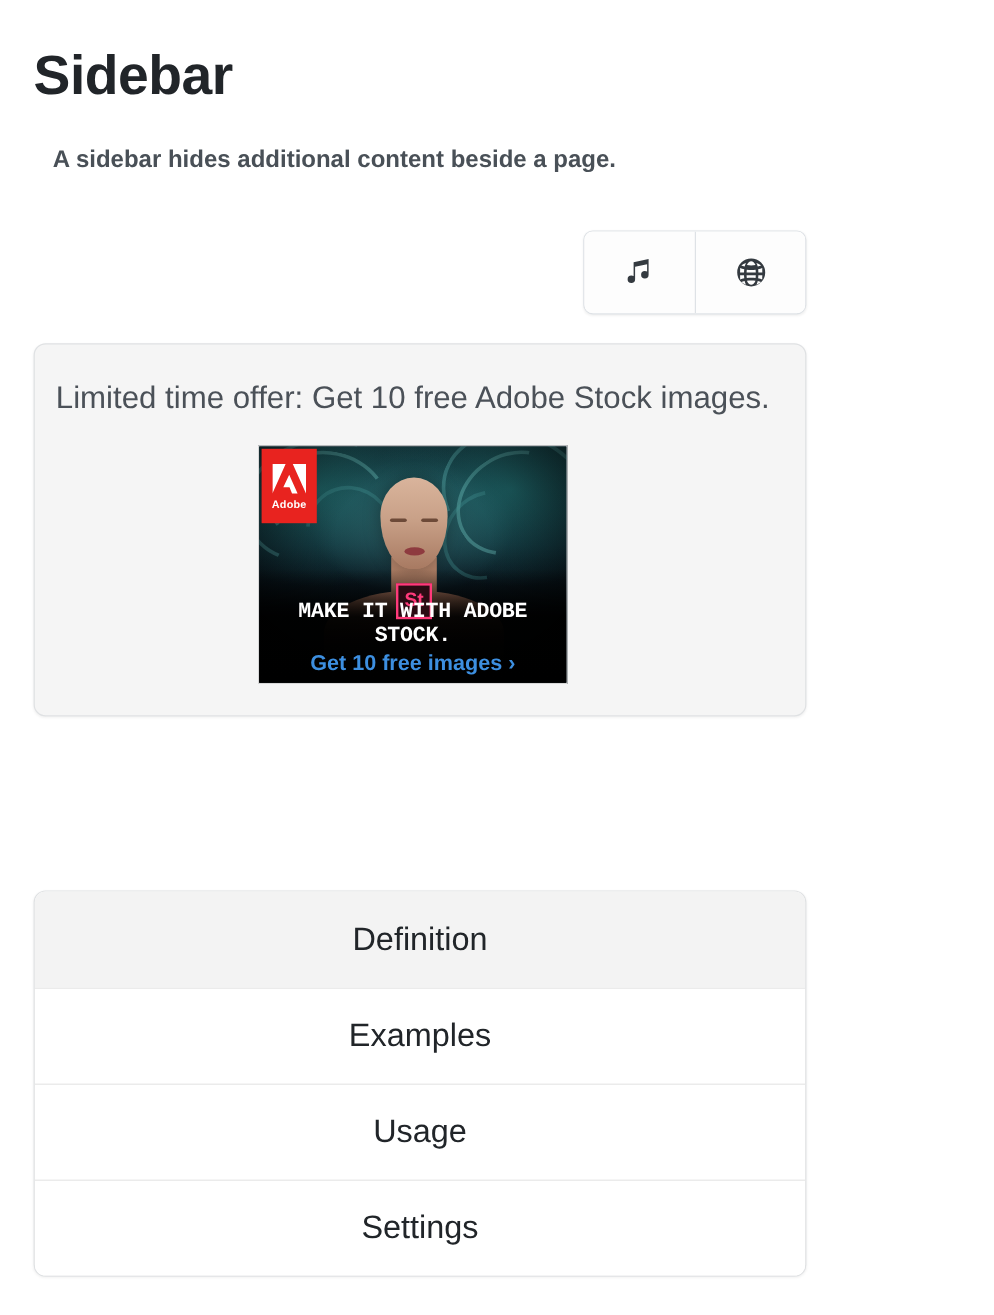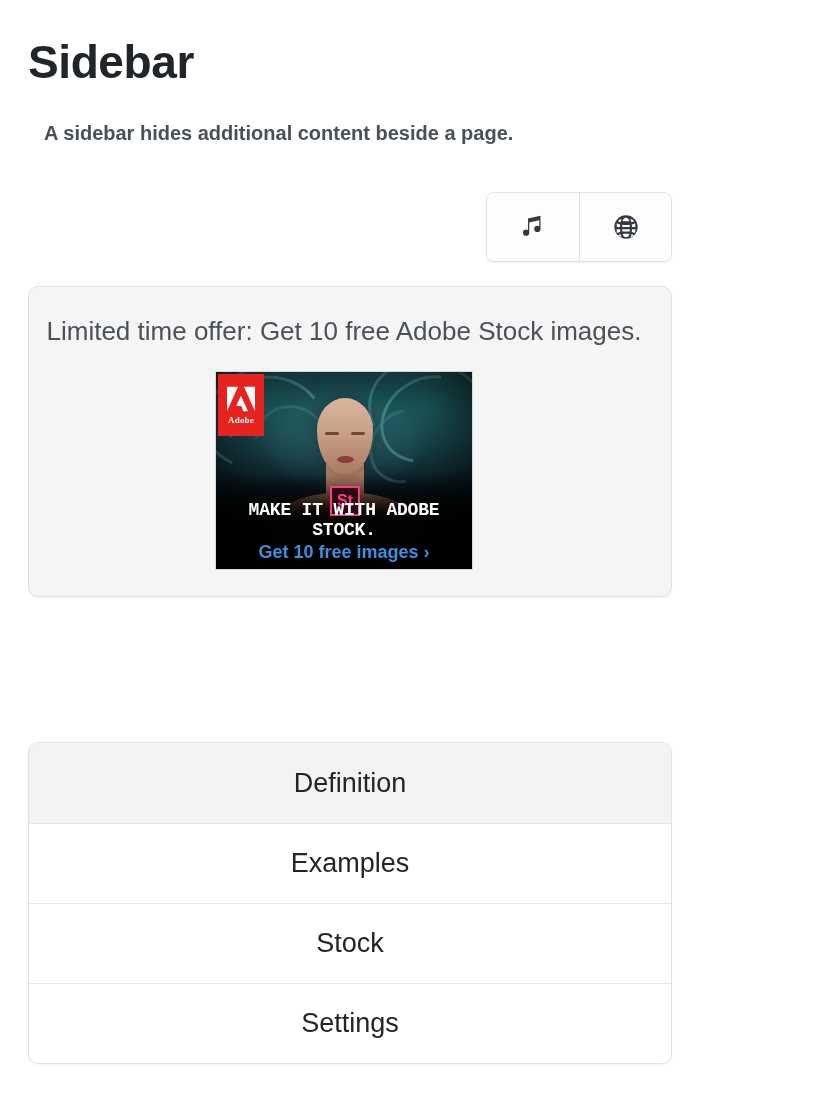--- a/index.html
+++ b/index.html
@@ -167,21 +167,21 @@
     align-items: center;
     justify-content: center;
   }
   .adobe-logo .mark { width: 28px; height: 26px; display:block; }
   .adobe-logo .wordmark {
     color: #ffffff;
     font-size: 9px;
     font-weight: 700;
     letter-spacing: 0.2px;
     margin-top: 3px;
-    font-family: Liberation Serif, serif;
+    font-family: Liberation Sans, sans-serif;
   }
   
   .st-badge {
     position: absolute;
     left: 114px; top: 114px;
     width: 30px; height: 30px;
     background: #2b0b13;
     border: 2px solid #ff3a7a;
     box-sizing: border-box;
     display: flex;
@@ -309,20 +309,20 @@
   </div>
 
   <div class="list-group">
     <div class="list-item active">
       <span>Definition</span>
     </div>
     <div class="list-item">
       <span>Examples</span>
     </div>
     <div class="list-item">
-      <span>Stock</span>
+      <span>Usage</span>
     </div>
     <div class="list-item">
       <span>Settings</span>
     </div>
   </div>
 
 </div>
 
 </body></html>

